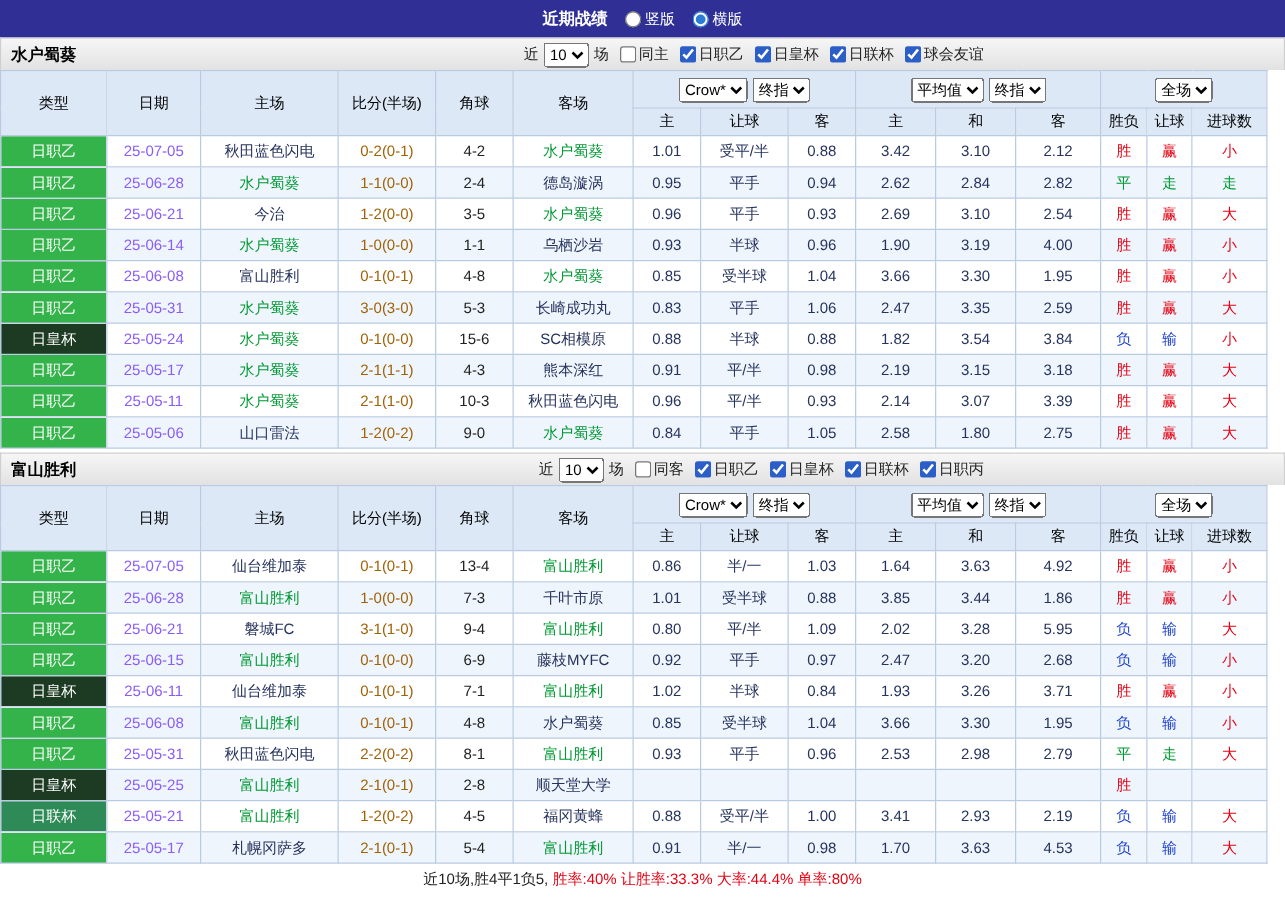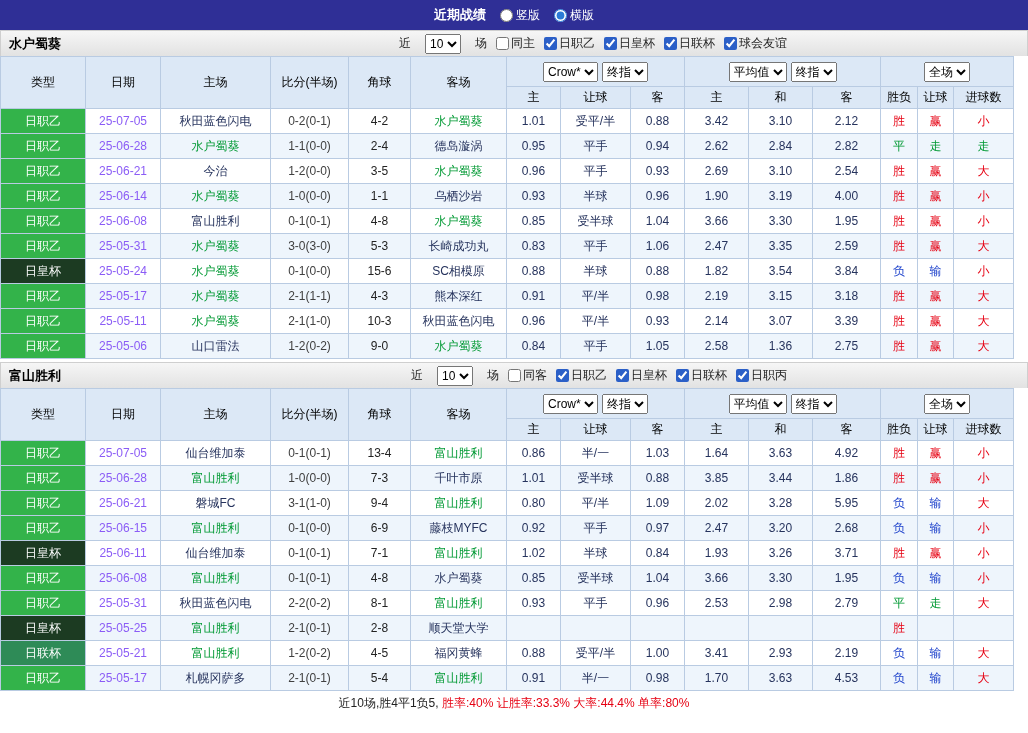--- a/index.html
+++ b/index.html
@@ -30,21 +30,21 @@
     border:1px solid #cfcfcf; border-bottom:none;
     height:26px;
     display:flex; align-items:center;
     padding:0 8px;
   }
   .secbar .team { font-weight:bold; font-size:13px; color:#000; }
   .controls {
     margin-left:auto; margin-right:232px;
     display:flex; align-items:center; gap:2px; white-space:nowrap;
   }
-  .controls select { font-size:12px; height:20px; margin:0 12px; }
+  .controls select { font-size:12px; height:20px; margin:0 2px; }
   .chk { display:flex; align-items:center; }
   .chk input { margin:0 2px 0 7px; width:13px; height:13px; accent-color:#2b5fc7; }
 
   
   table.grid { border-collapse:collapse; table-layout:fixed; width:988px; }
   .grid th, .grid td {
     border:1px solid #b9cbe2;
     text-align:center; padding:0 2px;
     overflow:hidden; white-space:nowrap;
   }
@@ -55,21 +55,21 @@
   .grid tbody td { height:25px; background:#fff; }
   .grid tbody tr.alt td { background:#eef5fc; }
 
   td.type { color:#fff; }
   td.j2  { background:#33b34a !important; }
   td.emp { background:#1c3b22 !important; }
   td.lev { background:#2e8b57 !important; }
   td.date { color:#8b5cf6; }
   td.team { color:#009933; }
   td.opp  { color:#26335d; }
-  td.score { color:#404040; }
+  td.score { color:#a16207; }
   td.corner { color:#222; }
   td.num { color:#26335d; }
   td.res.cr { color:#e60012; }
   td.res.cg { color:#009933; }
   td.res.cb { color:#1f43cc; }
 
   .summary { height:25px; line-height:25px; text-align:center; }
   .sum-prefix { color:#222; }
   .sum-stats { color:#e60012; }
 </style>
@@ -318,21 +318,21 @@
             <td class="type j2">日职乙</td>
             <td class="date">25-05-06</td>
             <td class="opp">山口雷法</td>
             <td class="score">1-2(0-2)</td>
             <td class="corner">9-0</td>
             <td class="team">水户蜀葵</td>
             <td class="num">0.84</td>
             <td class="num">平手</td>
             <td class="num">1.05</td>
             <td class="num">2.58</td>
-            <td class="num">1.36</td>
+            <td class="num">1.80</td>
             <td class="num">2.75</td>
             <td class="res cr">胜</td>
             <td class="res cr">赢</td>
             <td class="res cr">大</td>
           </tr>
         </tbody>
       </table>
     </div>
     <div class="section">
       <div class="secbar">

